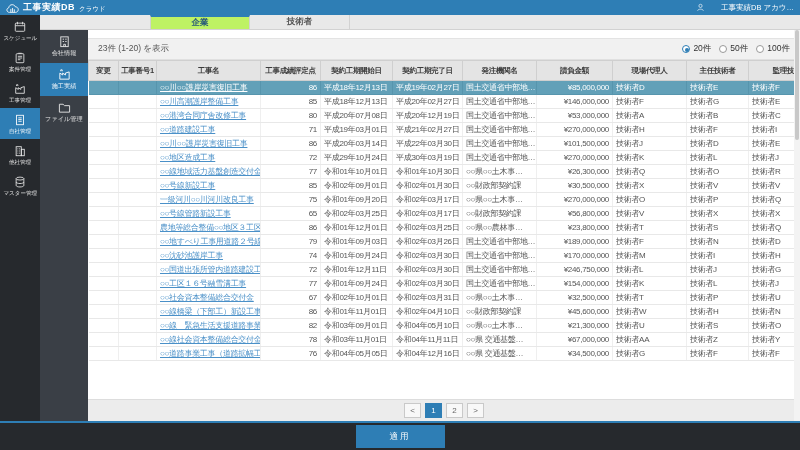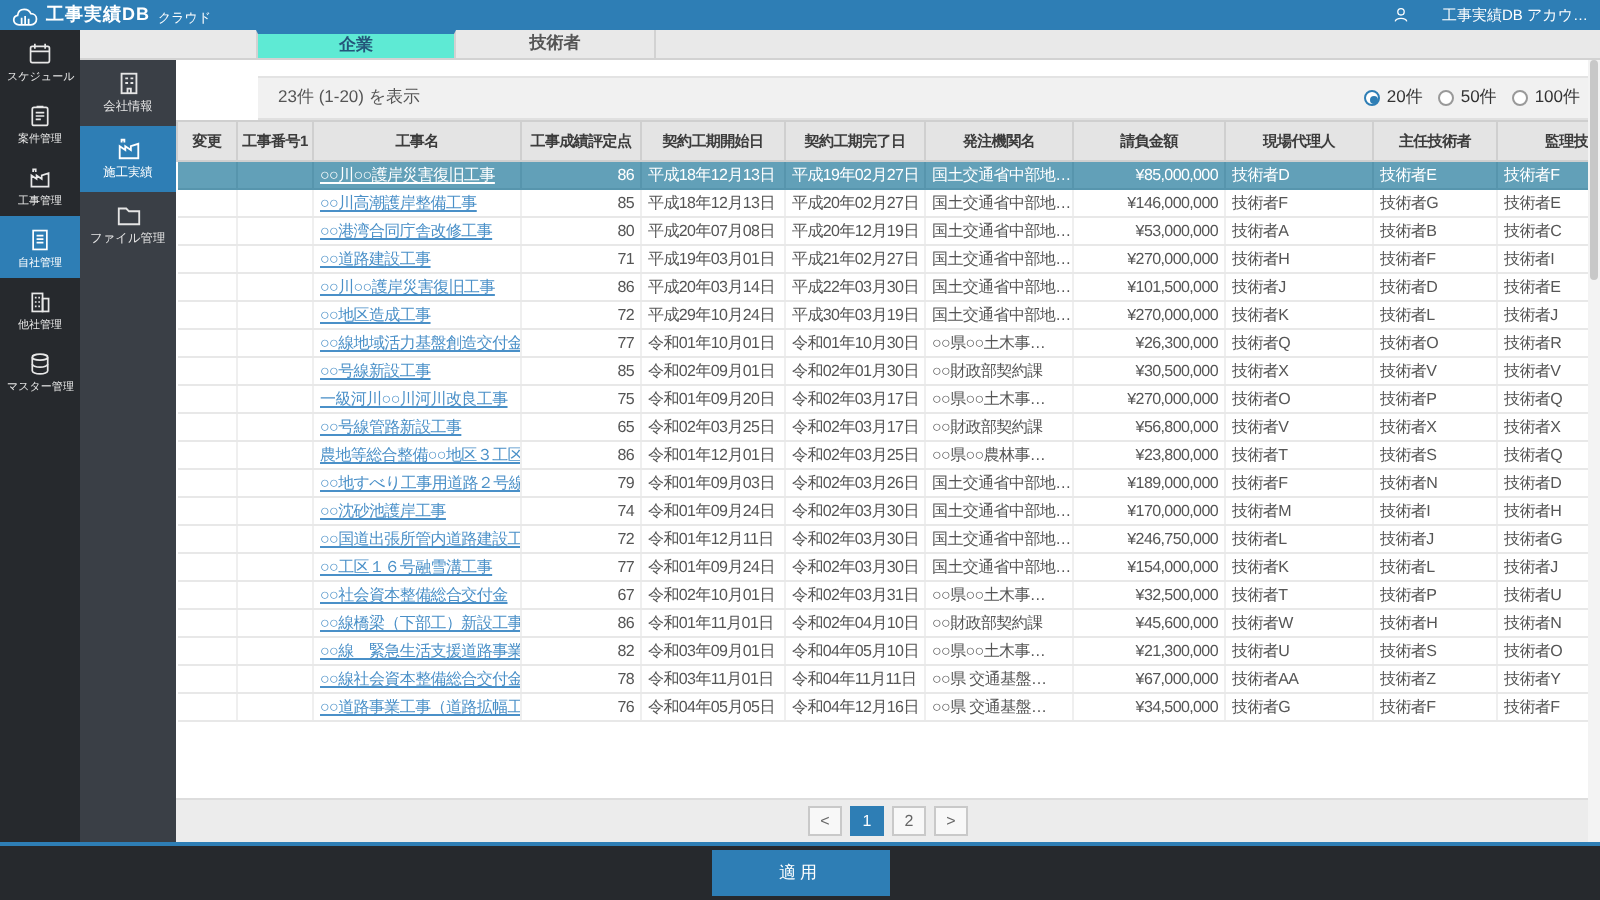--- a/index.html
+++ b/index.html
@@ -31,28 +31,28 @@
     justify-content:center; color:#e5e5e5; cursor:pointer; }
   .sub-item.active { background:#2e7eb5; color:#fff; }
   .sub-item .icon svg { width:13px; height:13px; display:block; }
   .sub-item .lbl { font-size:6.5px; margin-top:1px; white-space:nowrap; transform:scale(0.95); }
 
   
   .tabbar { position:absolute; top:15px; left:40px; right:0; height:15px; background:#e9e9e9;
     border-bottom:1px solid #d2d2d2; display:flex; padding-left:88px; z-index:2; }
   .tab { width:100px; display:flex; align-items:center; justify-content:center;
     font-size:8.5px; color:#555; cursor:pointer; border-right:1px solid #d2d2d2;font-weight:bold; }
-  .tab.active { background:#5eead4; color:#24557a; font-weight:bold;
-    border-top:2px solid #2e7eb5; border-left:1px solid #d2d2d2; }
+  .tab.active { background:#bef264; color:#24557a; font-weight:bold;
+    border-top:2px solid #2e7eb5; border-left:1px solid #d2d2d2;margin-left:22px; }
 
   
   .content { position:absolute; top:30px; left:88px; right:0; bottom:29px; background:#fff; overflow:hidden; }
   .toolbar { margin-top:8px; height:22px; background:#f1f1f1; border-top:1px solid #e3e3e3;
     border-bottom:1px solid #e0e0e0; display:flex; align-items:center;
-    justify-content:space-between; padding:0 10px;margin-left:41px; }
+    justify-content:space-between; padding:0 10px; }
   .count-text { font-size:8.5px; color:#555; }
   .radio-group { display:flex; gap:8px; }
   .radio-opt { display:flex; align-items:center; gap:3px; font-size:8.5px; color:#333; cursor:pointer; }
   .radio-dot { width:8px; height:8px; border-radius:50%; border:1px solid #999; background:#fff; position:relative; }
   .radio-opt.selected .radio-dot { border-color:#2e7eb5; }
   .radio-opt.selected .radio-dot::after { content:""; position:absolute; left:1.5px; top:1.5px;
     width:4px; height:4px; border-radius:50%; background:#2e7eb5; }
 
   
   .table-wrap { overflow:hidden; width:706px; }

